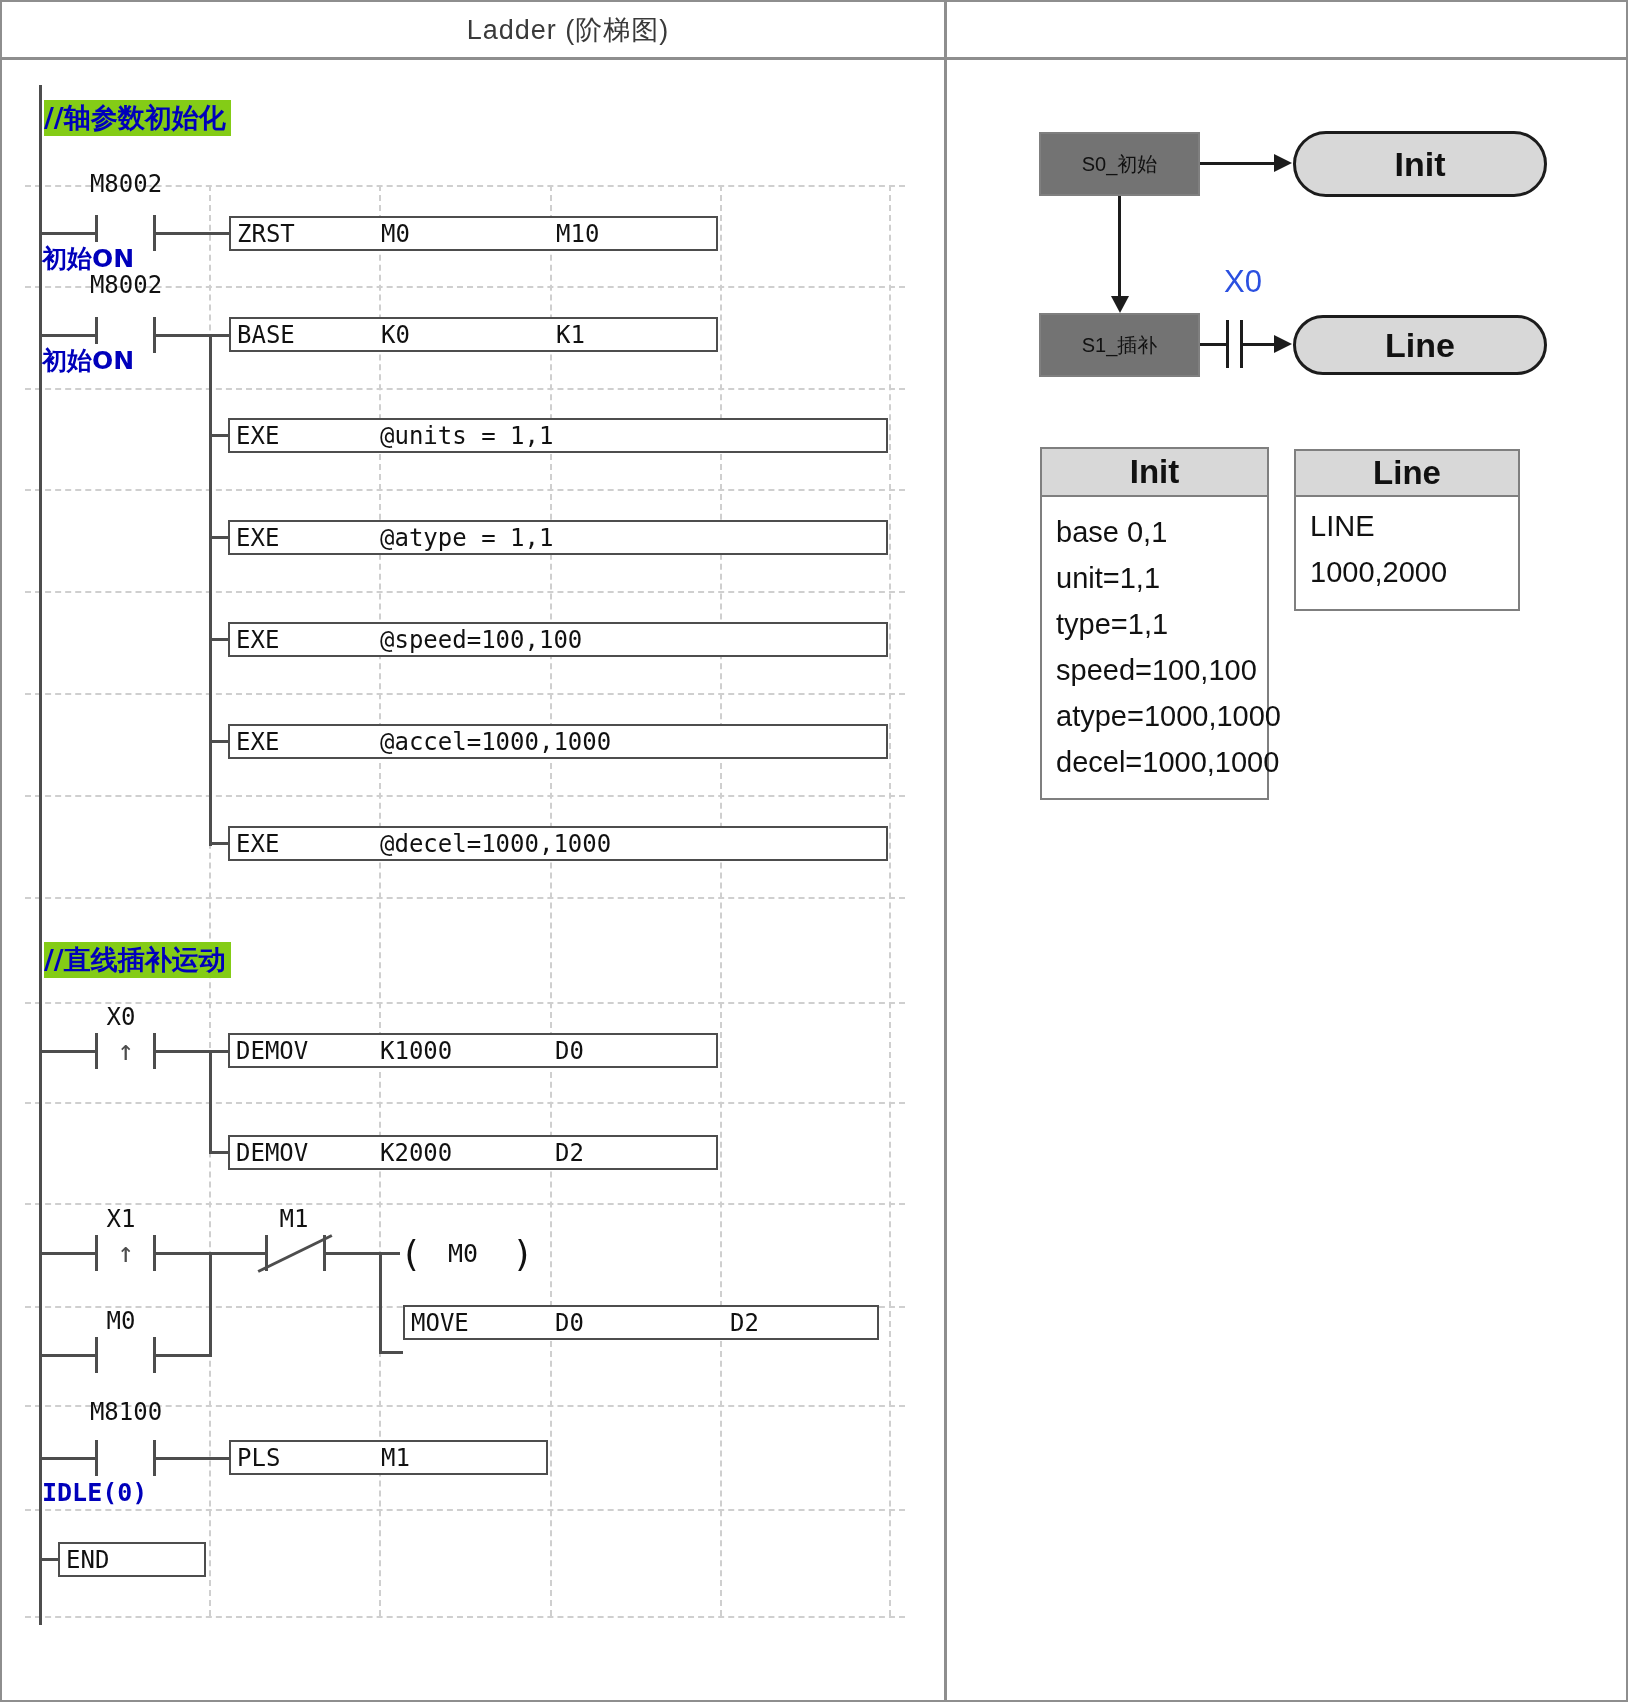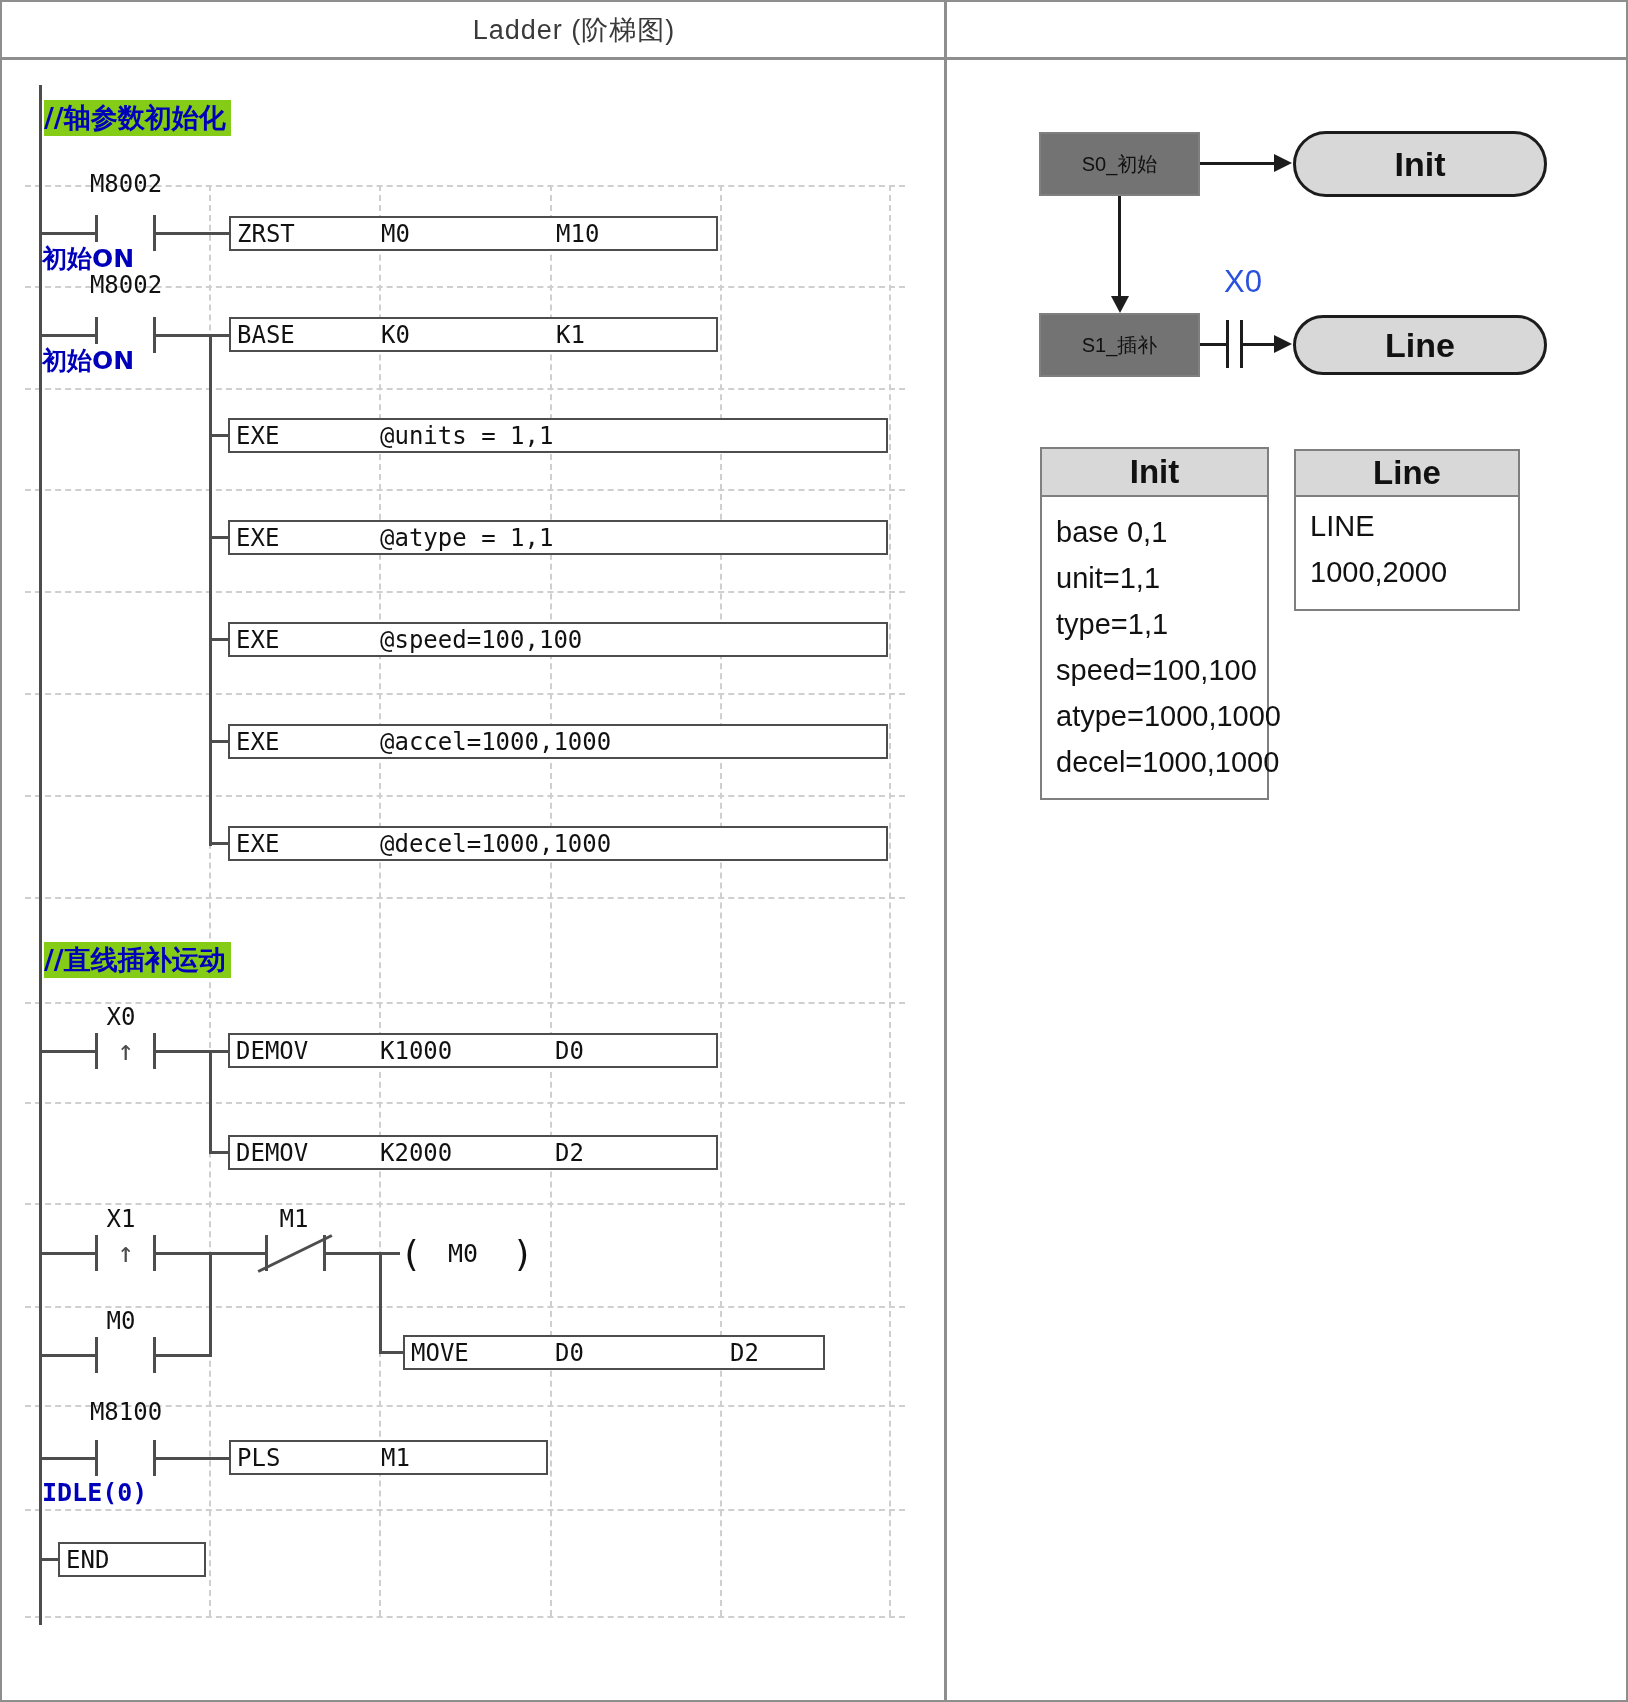--- a/index.html
+++ b/index.html
@@ -48,21 +48,21 @@
 </style>
 </head>
 <body>
 
 <div id="page">
 
   <div class="outer-border"></div>
   <div class="hline" style="left:0;top:57px;width:1628px;height:3px"></div>
   <div class="vline" style="left:944px;top:0;width:3px;height:1702px"></div>
 
-  <div class="hdr" style="left:8px;width:1132px">
+  <div class="hdr" style="left:2px;width:1132px">
     <span>Ladder (阶梯图)</span>
   </div>
 
   <div id="grid">
       <div class="dash-h" style="left: 25px; top: 185px; width: 880px;"></div>
       <div class="dash-h" style="left: 25px; top: 286px; width: 880px;"></div>
       <div class="dash-h" style="left: 25px; top: 388px; width: 880px;"></div>
       <div class="dash-h" style="left: 25px; top: 489px; width: 880px;"></div>
       <div class="dash-h" style="left: 25px; top: 591px; width: 880px;"></div>
       <div class="dash-h" style="left: 25px; top: 693px; width: 880px;"></div>
@@ -180,21 +180,21 @@
 
   <div class="wire-v" style="left:209px;top:1252px;height:105px"></div>
   <div class="wire-h" style="left:39px;top:1354px;width:56px"></div>
   <div class="cbar" style="left:95px;top:1337px"></div>
   <div class="cbar" style="left:153px;top:1337px"></div>
   <div class="dev-label" style="left:121px;top:1307px">M0</div>
   <div class="wire-h" style="left:156px;top:1354px;width:56px"></div>
 
   <div class="wire-v" style="left:379px;top:1252px;height:102px"></div>
   <div class="wire-h" style="left:379px;top:1351px;width:24px"></div>
-  <div class="ibox" style="left:403px;top:1335px;width:422px">
+  <div class="ibox" style="left:403px;top:1305px;width:476px">
     <span style="left:6px">MOVE</span>
     <span style="left:150px">D0</span>
     <span style="left:325px">D2</span>
   </div>
 
   <div class="wire-h" style="left:39px;top:1457px;width:56px"></div>
   <div class="cbar" style="left:95px;top:1440px"></div>
   <div class="cbar" style="left:153px;top:1440px"></div>
   <div class="dev-label" style="left:126px;top:1398px">M8100</div>
   <div class="wire-h" style="left:156px;top:1457px;width:73px"></div>

